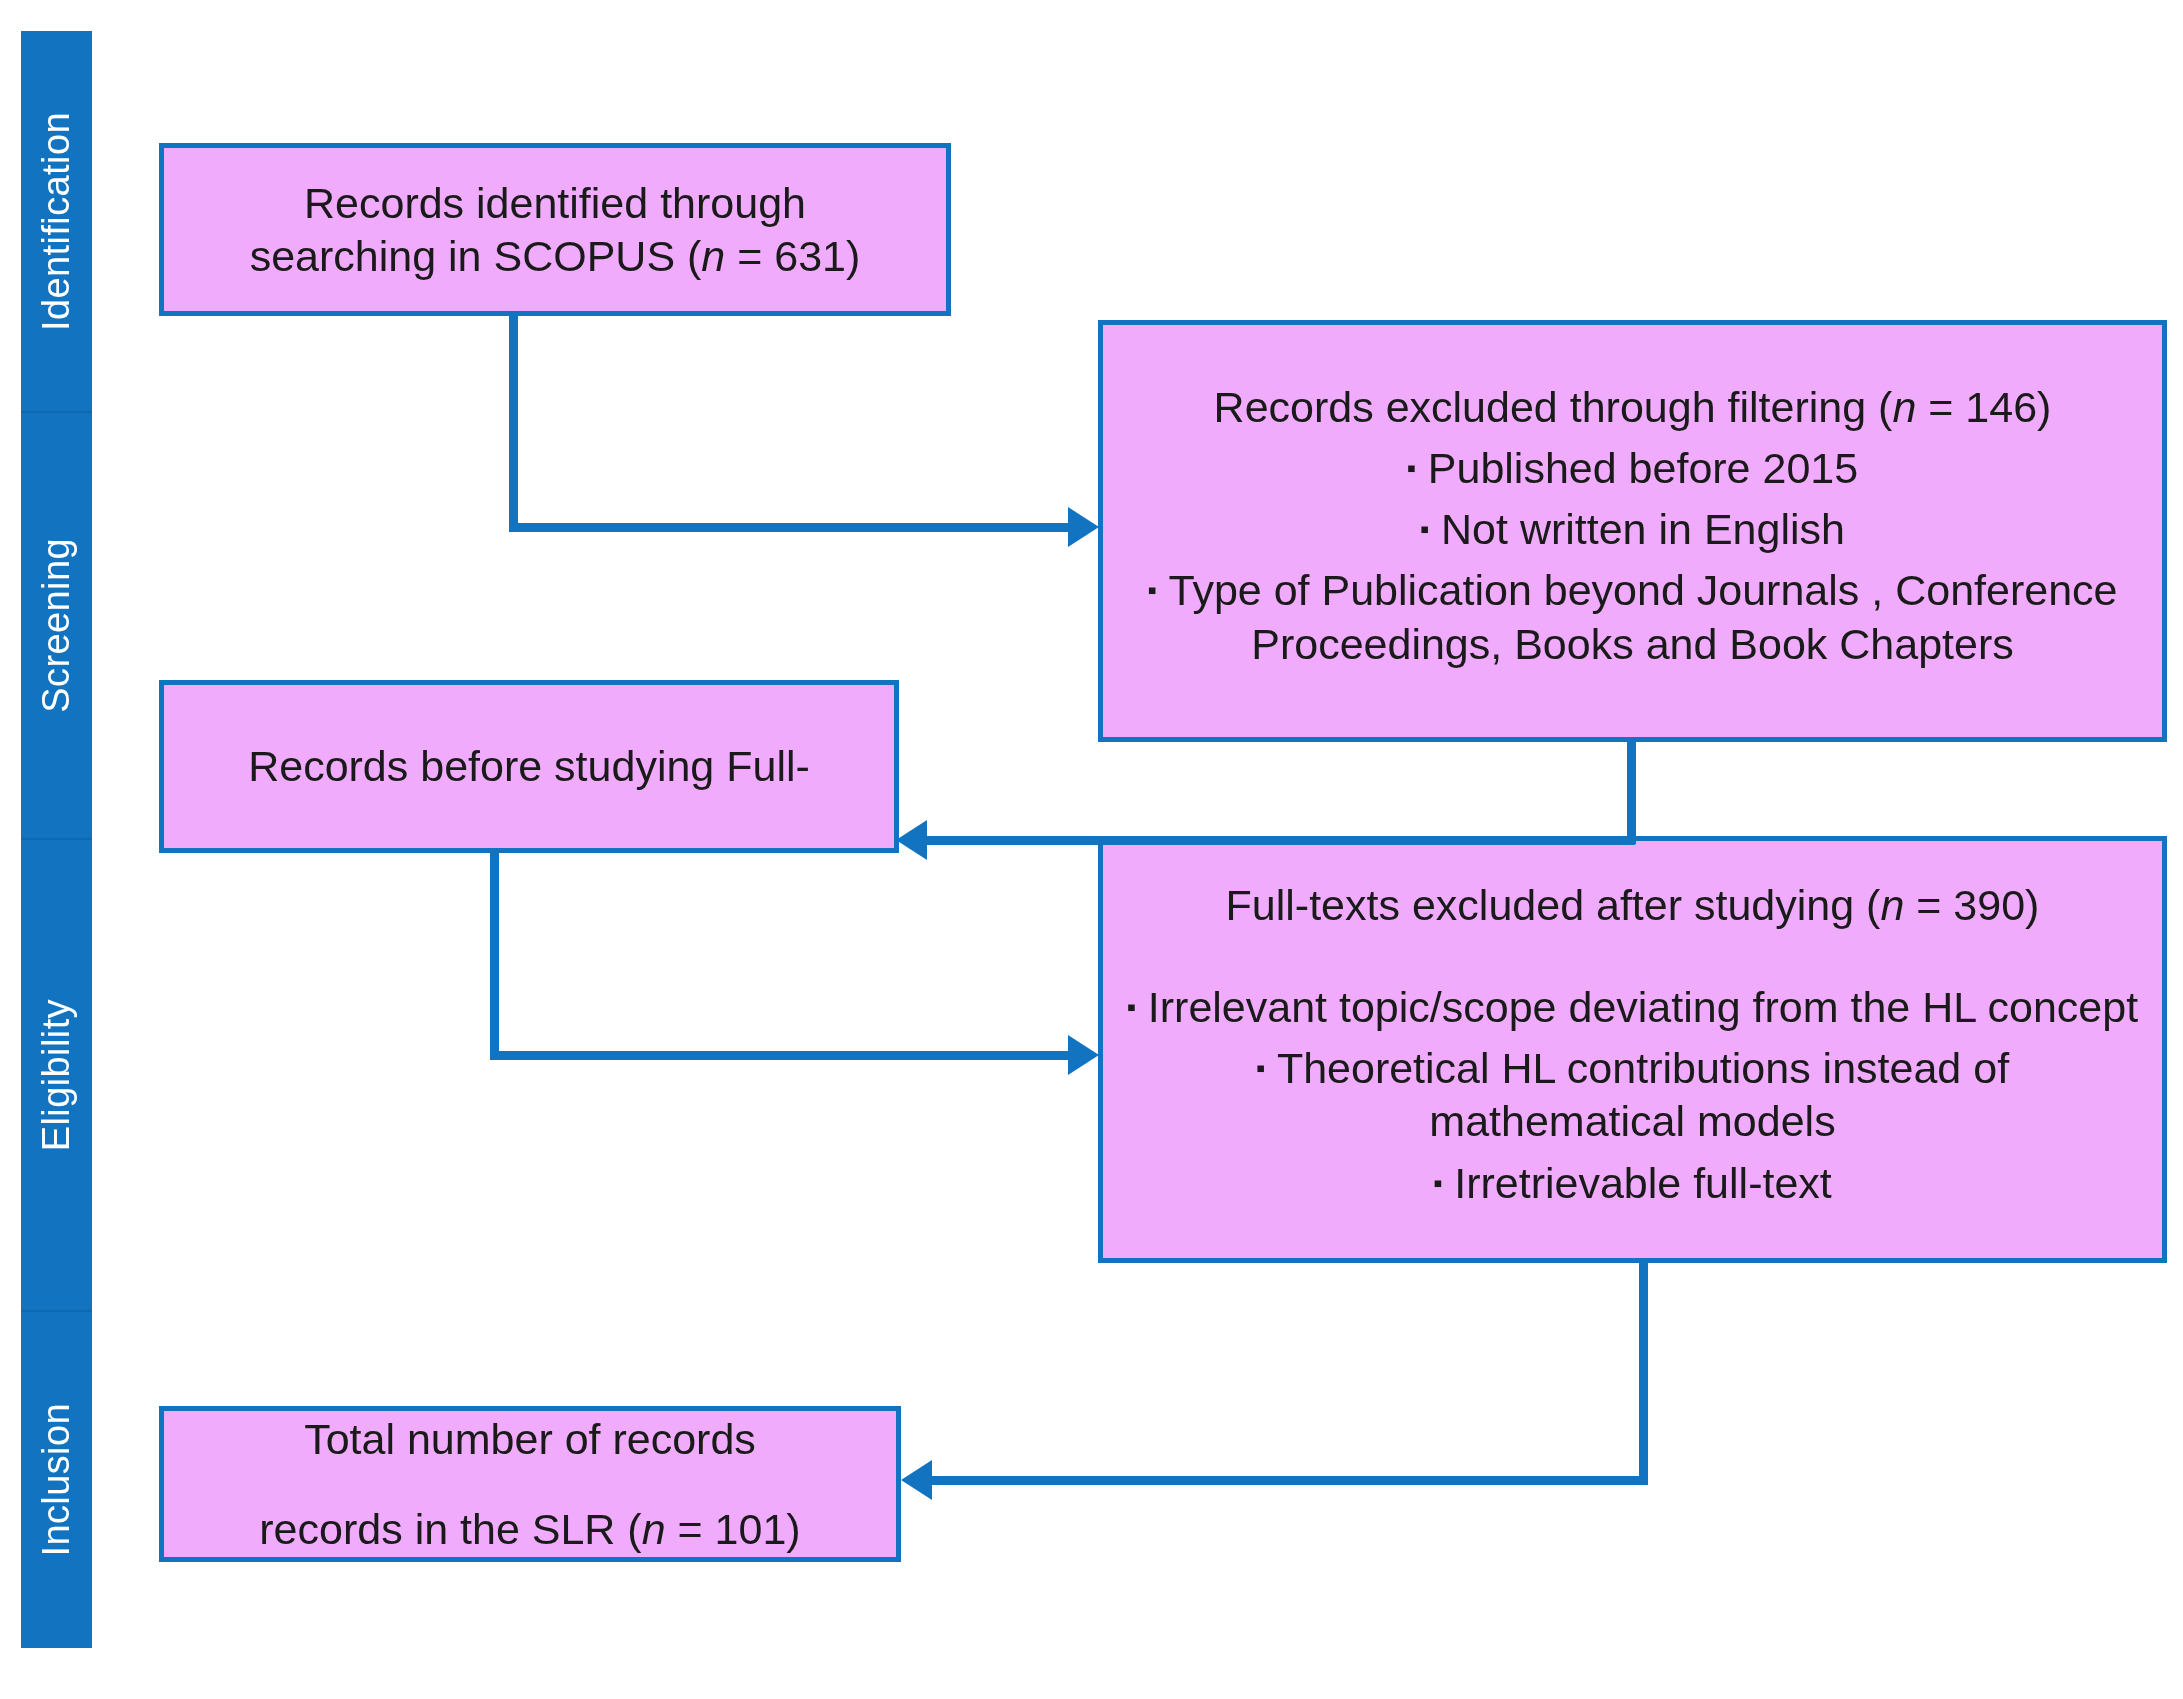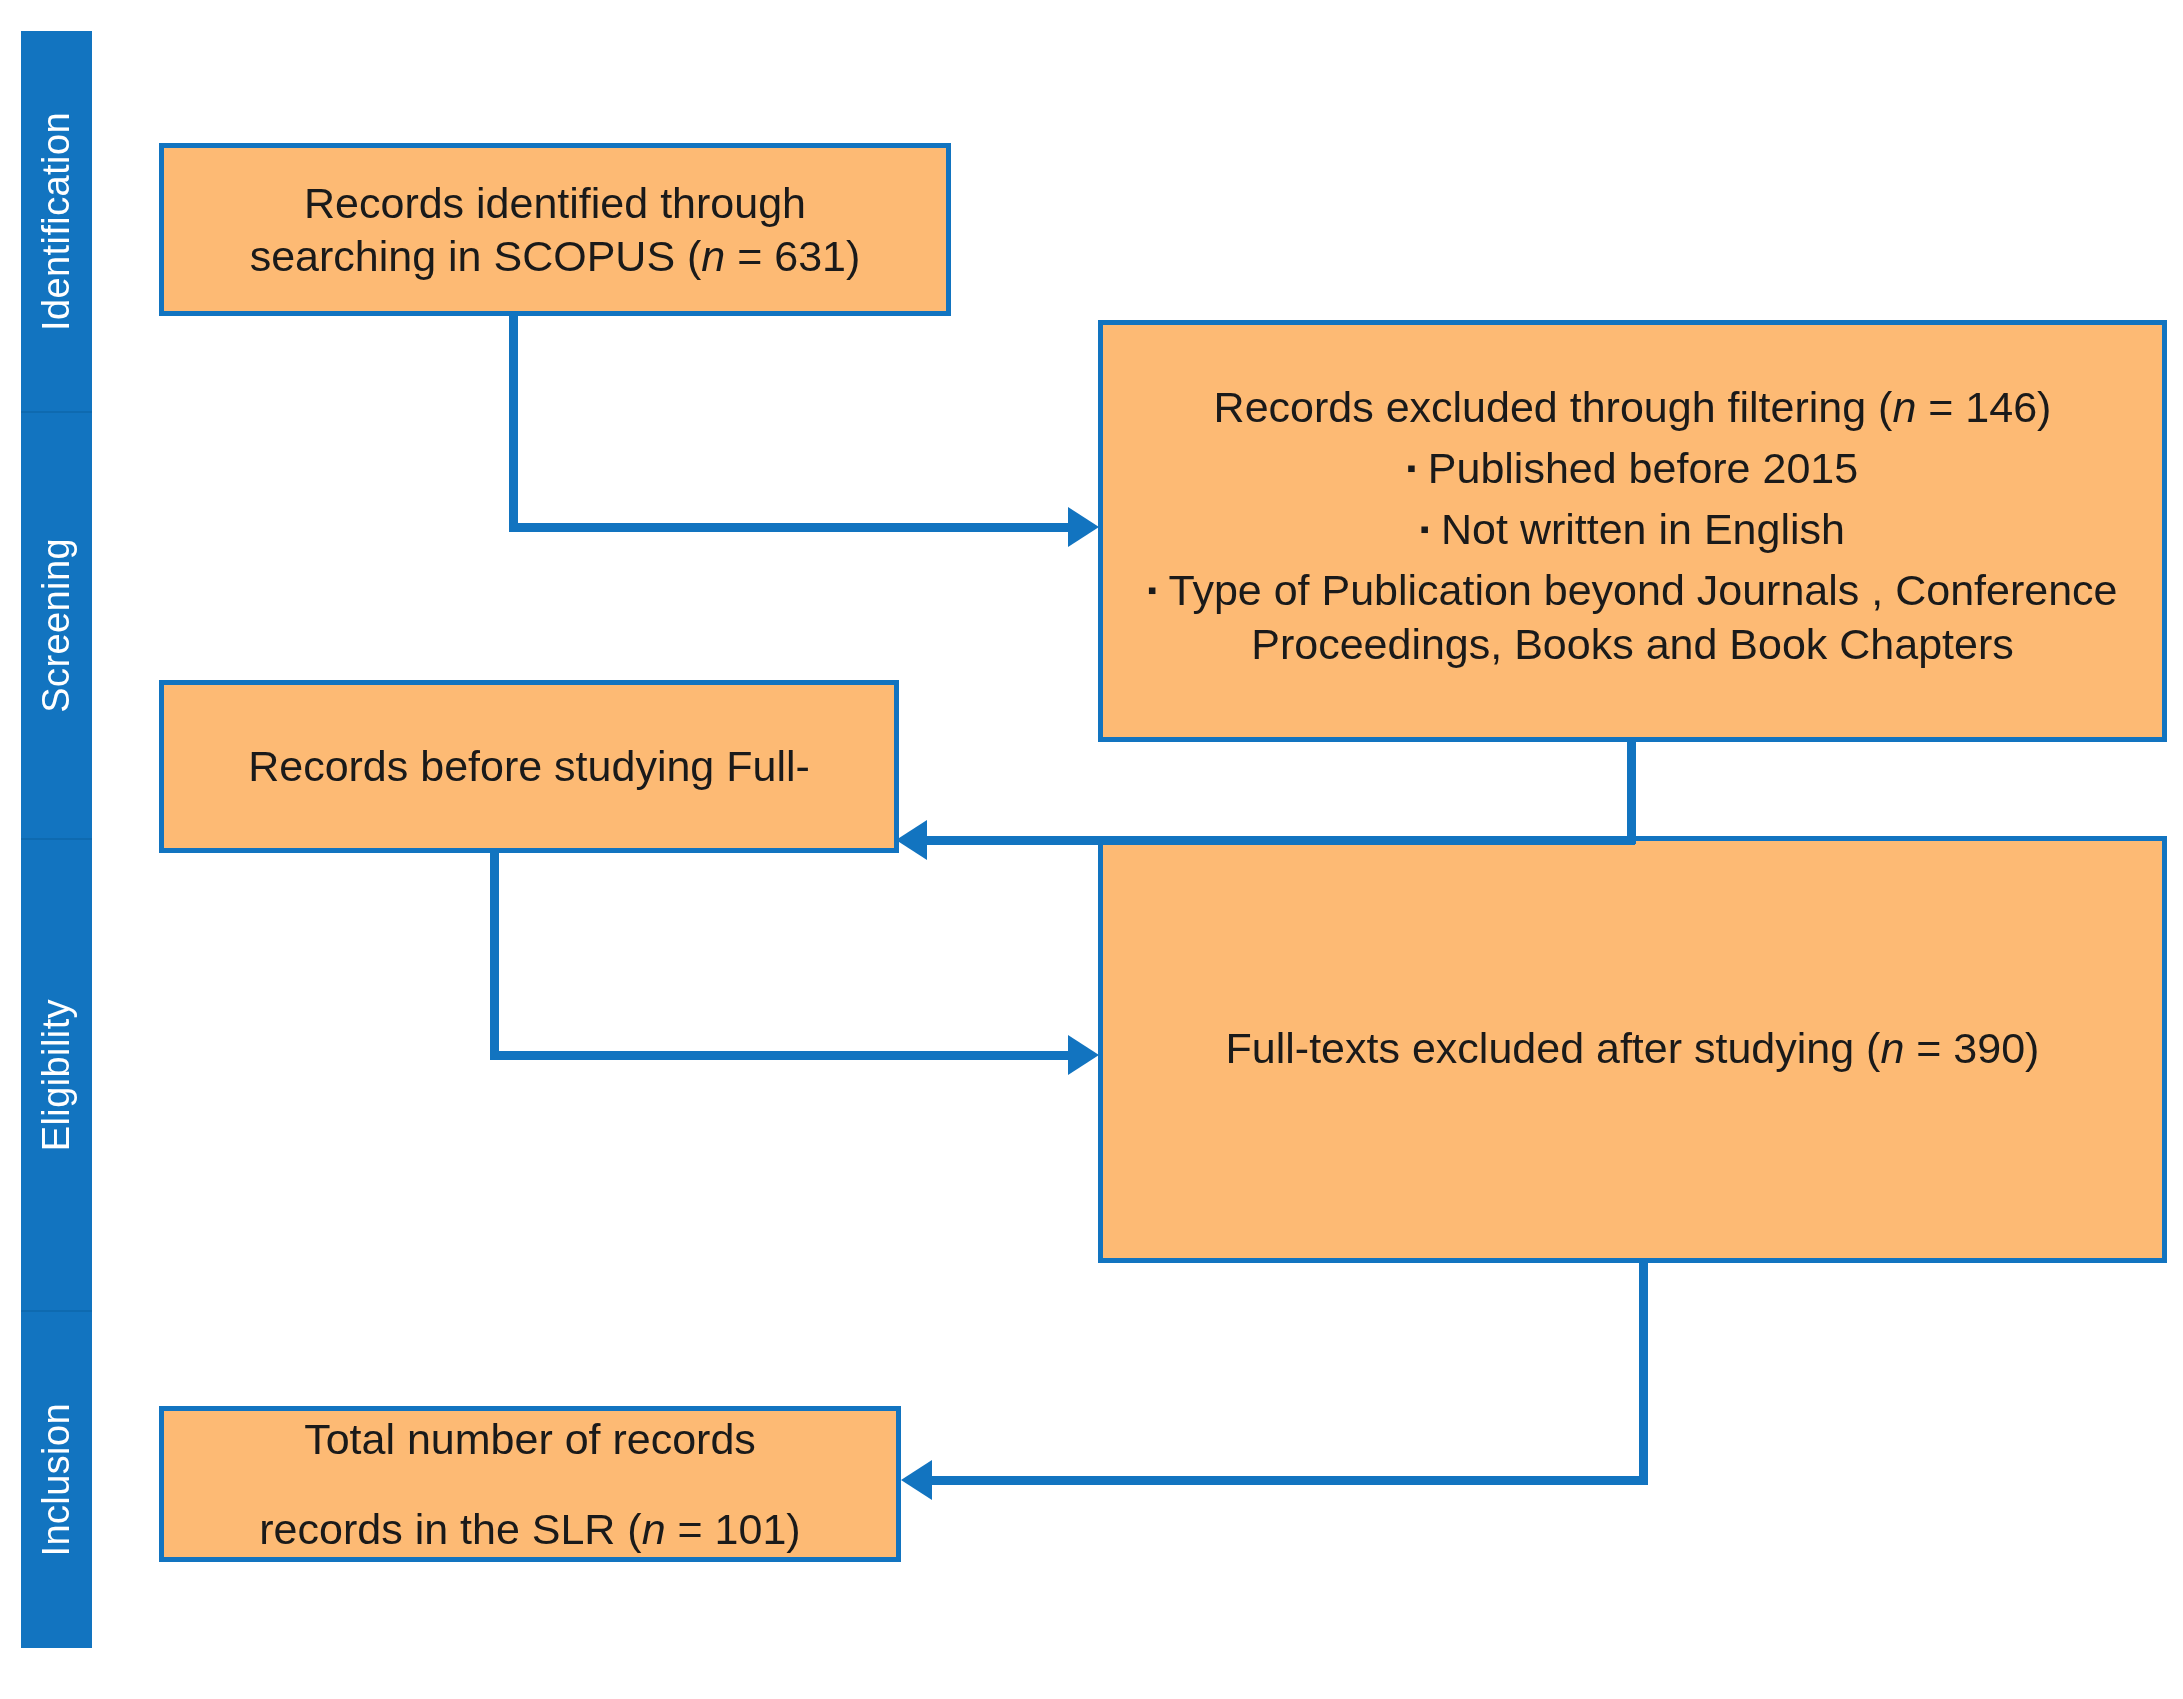--- a/index.html
+++ b/index.html
@@ -48,21 +48,21 @@
     white-space: nowrap;
     writing-mode: vertical-rl;
     transform: rotate(180deg);
     line-height: 1;
   }
 
   
   .node {
     position: absolute;
     box-sizing: border-box;
-    background: #fdba74;
+    background: #f0abfc;
     border: 5.8px solid #1274C0;
     display: flex;
     flex-direction: column;
     align-items: flex-start;
     justify-content: center;
     color: #1a1a1a;
     font-size: 43px;
     line-height: 1.22;
     text-align: center;
     padding: 5px 13.2px;
@@ -161,20 +161,25 @@
       <li><span class="sqbullet">▪</span><span>Type of Publication beyond Journals , Conference Proceedings, Books and Book Chapters</span></li>
     </ul>
   </div>
 
   <div class="node" id="node-before">
     <span class="title">Records before studying Full-</span>
   </div>
 
   <div class="node" id="node-fullexcl">
     <span class="title"><span>Full-texts excluded after studying (</span><i>n</i><span> = 390)</span></span>
+    <ul class="bullets">
+      <li><span class="sqbullet">▪</span><span>Irrelevant topic/scope deviating from the HL concept</span></li>
+      <li><span class="sqbullet">▪</span><span>Theoretical HL contributions instead of mathematical models</span></li>
+      <li><span class="sqbullet">▪</span><span>Irretrievable full-text</span></li>
+    </ul>
   </div>
 
   <div class="node" id="node-total">
     <span class="title">Total number of records</span>
     <span class="title"><span>records in the SLR (</span><i>n</i><span> = 101)</span></span>
   </div>
 
   <div class="conn v" style="left:509px; top:315px; height:216px;"></div>
   <div class="conn h" style="left:509px; top:523px; width:560px;"></div>
   <div class="arrowhead right" style="left:1068px; top:507px;"></div>

